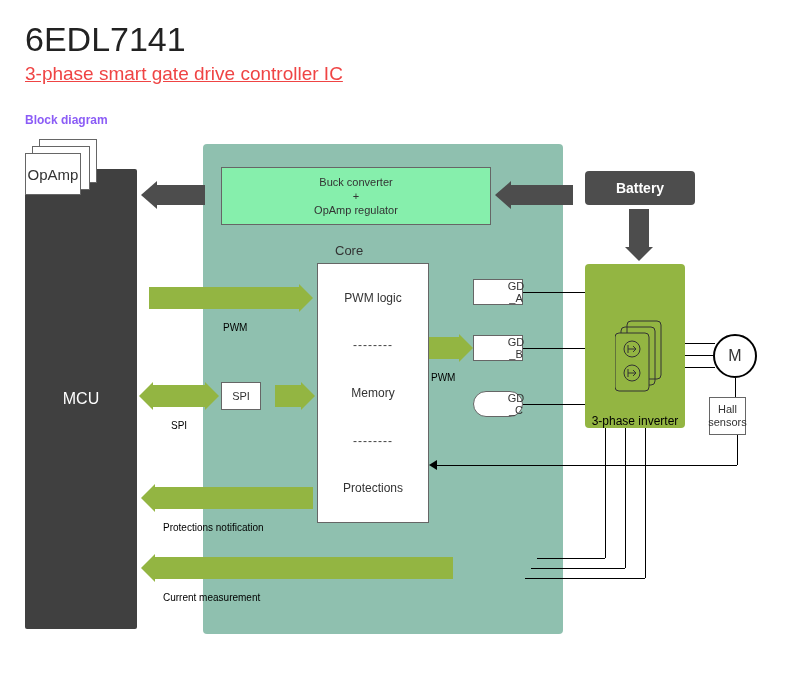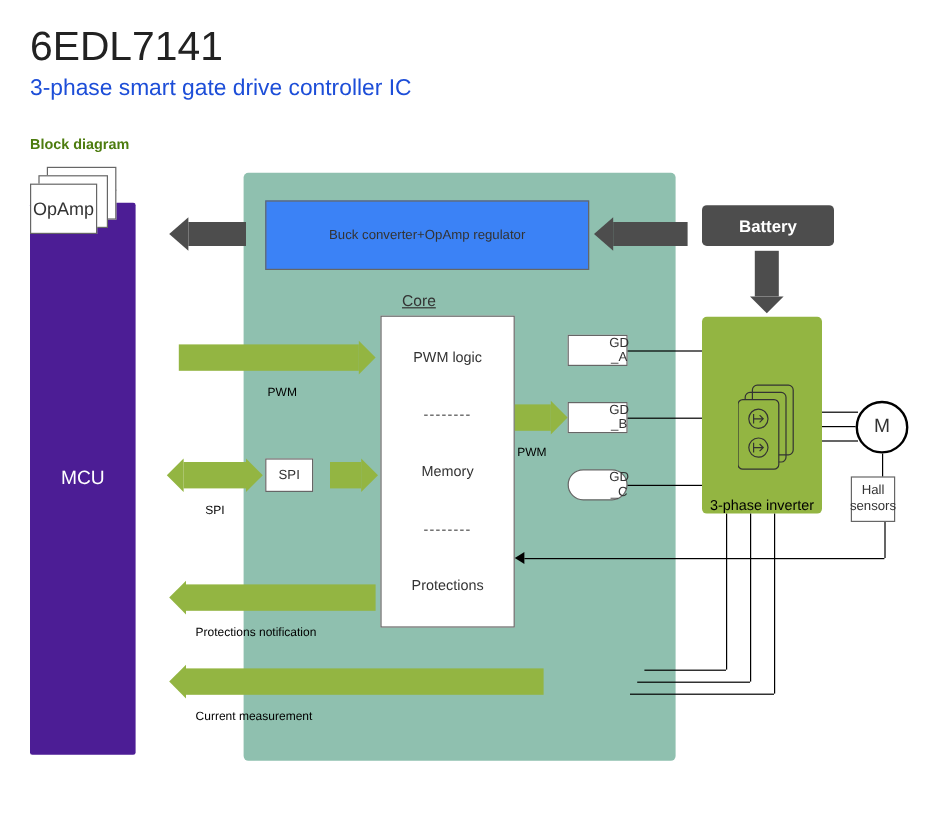--- a/index.html
+++ b/index.html
@@ -13,78 +13,78 @@
   }
   h1.title {
     font-size: 34px;
     font-weight: 400;
     margin: 0 0 4px 0;
     color: #222;
   }
   .subtitle {
     font-size: 19px;
     font-weight: 300;
-    color: #1d4ed8;
+    color: #ef4444;
     margin: 0 0 28px 0;
+    text-decoration: underline;
   }
   .section-label {
     font-size: 12px;
     font-weight: 700;
-    color: #4d7c0f;
+    color: #8b5cf6;
     margin: 0 0 12px 0;
   }
   .diagram {
     position: relative;
     width: 740px;
     height: 500px;
     font-size: 12px;
   }
   .box {
     position: absolute;
     box-sizing: border-box;
     display: flex;
     align-items: center;
     justify-content: center;
     text-align: center;
   }
   
   .mcu {
-    left: 0; top: 30px; width: 88px; height: 460px;
-    background: #4c1d95;
+    left: 0; top: 30px; width: 112px; height: 460px;
+    background: #404040;
     color: #fff;
     font-size: 16px;
     font-weight: 400;
     border-radius: 2px;
   }
   
   .ic {
     left: 178px; top: 5px; width: 360px; height: 490px;
     background: #8fc0af;
     border-radius: 4px;
   }
   .ic-label {
     position: absolute;
     left: 10px; top: 8px;
     font-weight: 700;
     font-size: 13px;
     color: #000;
   }
   .buck {
     left: 196px; top: 28px; width: 270px; height: 58px;
-    background: #3b82f6;
-    border: 1px solid #666;
-    flex-direction: row;
+    background: #86efac;
+    border: 1px solid #666;
+    flex-direction: column;
     font-size: 11px;
     line-height: 1.3;
   }
   .core-label {
     position: absolute;
     left: 310px; top: 104px;
     font-size: 13px;
-    text-decoration: underline;
     font-weight: 400;
   }
   .core {
     left: 292px; top: 124px; width: 112px; height: 260px;
     background: #fff;
     border: 1px solid #666;
     flex-direction: column;
     justify-content: space-around;
     padding: 10px 0;
   }

